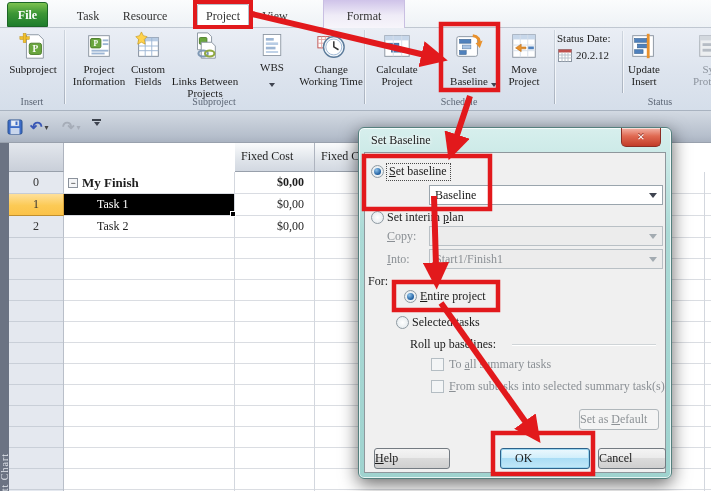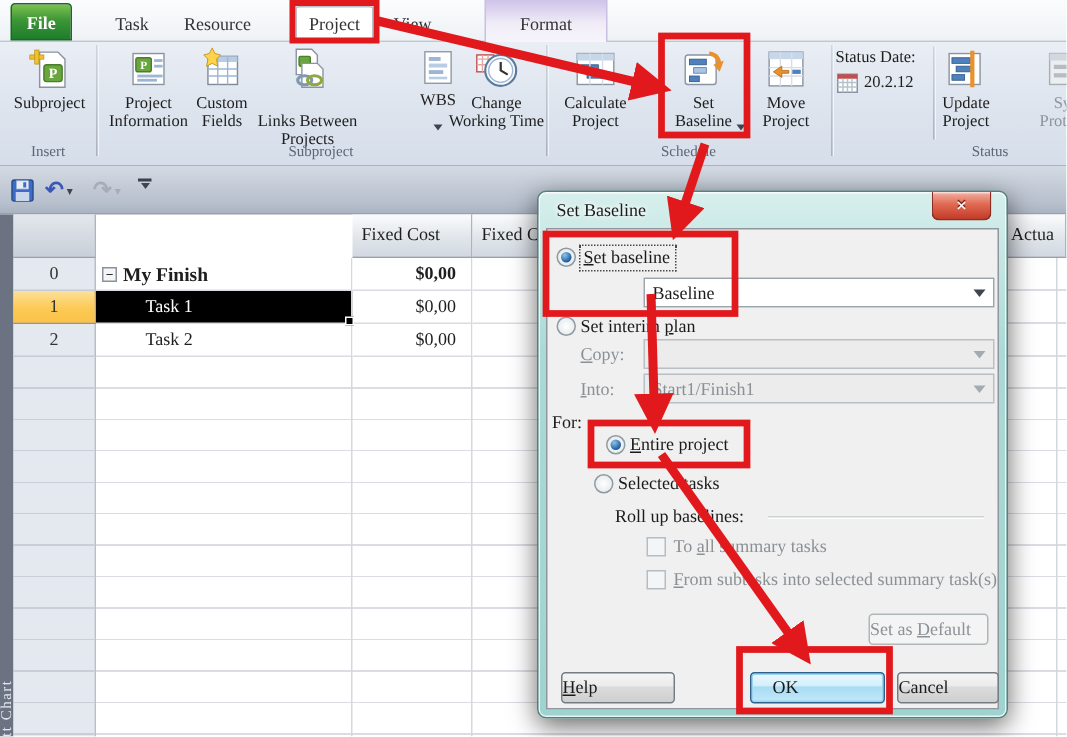--- a/index.html
+++ b/index.html
@@ -191,21 +191,21 @@
       <svg width="30" height="30" viewBox="0 0 32 32">
         <path d="M8 2h11l4 4v14H8z" fill="#fff" stroke="#8a94a0"></path>
         <rect x="10" y="7" width="8" height="7" rx="1" fill="#6aa63e" stroke="#4c7d2a"></rect>
         <path d="M12 12h11l4 4v13H12z" fill="#fff" stroke="#8a94a0"></path>
         <ellipse cx="14" cy="24" rx="5" ry="3.2" fill="none" stroke="#7e98b4" stroke-width="2.2"></ellipse>
         <ellipse cx="21" cy="24" rx="5" ry="3.2" fill="none" stroke="#90a841" stroke-width="2.2"></ellipse>
       </svg>
       <div class="rlabel">Links Between
 Projects</div>
     </div>
-    <div class="rbtn" style="left:272px;width:40px;">
+    <div class="rbtn" style="left:252px;width:40px;">
       <svg width="28" height="28" viewBox="0 0 32 32">
         <rect x="6" y="4" width="20" height="24" fill="#fff" stroke="#8a94a0"></rect>
         <rect x="9" y="8" width="9" height="3" fill="#9db6d4"></rect>
         <rect x="9" y="13" width="14" height="3" fill="#b8cce4"></rect>
         <rect x="9" y="18" width="11" height="3" fill="#9db6d4"></rect>
         <rect x="9" y="23" width="14" height="2" fill="#b8cce4"></rect>
       </svg>
       <div class="rlabel">WBS</div>
       <span class="drop wbs-drop"></span>
     </div>
@@ -273,21 +273,21 @@
     <div class="gdiv" style="left:622px;top:3px;height:62px;"></div>
     <div class="rbtn" style="left:616px;width:56px;">
       <svg width="30" height="30" viewBox="0 0 32 32">
         <rect x="4" y="5" width="22" height="22" fill="#fff" stroke="#8a94a0"></rect>
         <rect x="6" y="8" width="13" height="4" fill="#4f81bd" stroke="#2e5a8a" stroke-width="0.6"></rect>
         <rect x="9" y="14" width="12" height="4" fill="#4f81bd" stroke="#2e5a8a" stroke-width="0.6"></rect>
         <rect x="6" y="20" width="9" height="4" fill="#4f81bd" stroke="#2e5a8a" stroke-width="0.6"></rect>
         <rect x="19" y="3" width="3" height="26" fill="#e8912d"></rect>
       </svg>
       <div class="rlabel">Update
-Project</div>
+Insert</div>
     </div>
     <div class="rbtn" style="left:672px;width:78px;">
       <svg width="30" height="30" viewBox="0 0 32 32">
         <rect x="4" y="5" width="24" height="22" fill="#eceef0" stroke="#a7adb5"></rect>
         <rect x="4" y="5" width="24" height="5" fill="#d3d8de"></rect>
         <rect x="7" y="13" width="11" height="3" fill="#b6bcc4"></rect>
         <rect x="7" y="19" width="14" height="3" fill="#b6bcc4"></rect>
       </svg>
       <div class="rlabel dim">Syn
 Protecte</div>
@@ -322,23 +322,20 @@
     <div class="gantt-label">Gantt Chart</div>
   </div>
 
   <div class="hcell" style="left:9px;width:55px;background:linear-gradient(#e3e7ed,#c9cfd9);"></div>
   <div class="hcell" style="left:235px;width:80px;">
     <span>Fixed Cost</span>
     <span class="farrow" style="left:302px;"></span>
   </div>
   <div class="hcell" style="left:315px;width:90px;">
     <span>Fixed C</span>
-  </div>
-  <div class="hcell" style="left:640px;width:71px;padding-left:34px;">
-    <span>Actua</span>
   </div>
 
   <div class="num" style="top:172px;">0</div>
   <div class="cell name" style="top:172px;font-weight:bold;padding-left:18px;font-size:13px;">
     <span class="minusbox">−</span>
     <span>My Finish</span>
   </div>
   <div class="cell cost" style="top:172px;font-weight:bold;">$0,00</div>
   <div class="cell extra" style="top:172px;"></div>
 

